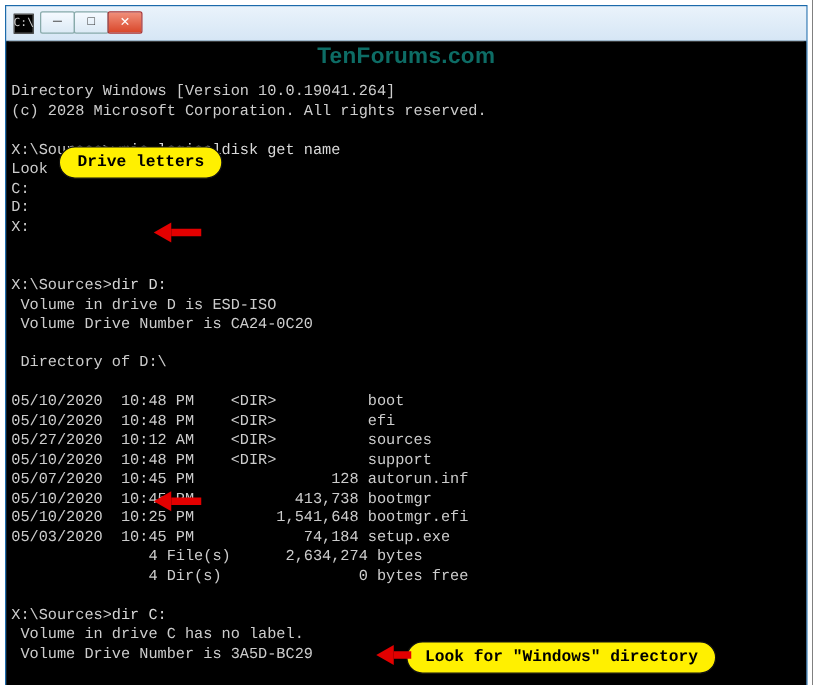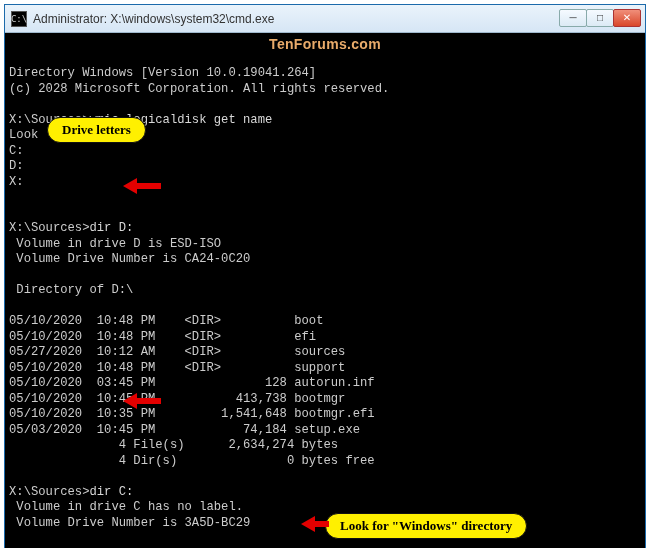--- a/index.html
+++ b/index.html
@@ -64,33 +64,33 @@
     min-height: 508px;
     position: relative;
     overflow: hidden;
   }
   .prompt { color: #ccc; }
   .cmd { color: #d8d8d8; }
   .watermark {
     position: absolute;
     top: 4px; left: 50%; transform: translateX(-50%);
     font-family: Arial, sans-serif;
-    font-size: 14px; font-weight: bold;
-    color: #fdba74;
+    font-size: 18px; font-weight: bold;
+    color: #0f766e;
     text-shadow: 1px 1px 0 #000;
     opacity: 0.92;
     letter-spacing: 0.3px;
   }
   .callout {
     position: absolute;
     background: #fff000;
     border: 1.5px solid #111;
     border-radius: 16px;
     padding: 4px 14px;
-    font-family: Liberation Serif, serif;
+    font-family: Liberation Mono, monospace;
     font-size: 13px; font-weight: bold;
     color: #000;
     box-shadow: 2px 2px 2px rgba(0,0,0,0.4);
   }
   .callout-1 { top: 84px; left: 42px; }
   .callout-2 { top: 480px; left: 320px; }
   .arrow {
     position: absolute;
     width: 40px; height: 14px;
     display: flex; align-items: center;
@@ -108,21 +108,20 @@
   .arrow-2 { top: 361px; left: 118px; }
   .arrow-3 { top: 484px; left: 296px; width:28px;}
   .arrow-3 .shaft{width:14px;}
 </style>
 </head>
 <body>
 
 <div class="window">
   <div class="titlebar">
     <span class="title-icon">C:\</span>
-    <span class="title-text">Administrator: X:\windows\system32\cmd.exe</span>
     <div class="win-controls">
       <div class="win-btn">─</div>
       <div class="win-btn">□</div>
       <div class="win-btn close">✕</div>
     </div>
   </div>
 
   <div class="terminal">
     <div class="watermark">TenForums.com</div>
 <span>Directory Windows [Version 10.0.19041.264]</span>
@@ -138,23 +137,23 @@
 <span class="prompt">X:\Sources&gt;</span><span class="cmd">dir D:</span>
 <span> Volume in drive D is ESD-ISO</span>
 <span> Volume Drive Number is CA24-0C20</span>
 <span> </span>
 <span> Directory of D:\</span>
 <span> </span>
 <span>05/10/2020  10:48 PM    &lt;DIR&gt;          boot</span>
 <span>05/10/2020  10:48 PM    &lt;DIR&gt;          efi</span>
 <span>05/27/2020  10:12 AM    &lt;DIR&gt;          sources</span>
 <span>05/10/2020  10:48 PM    &lt;DIR&gt;          support</span>
-<span>05/10/2020  03:45 PM               128 autorun.inf</span>
+<span>05/07/2020  10:45 PM               128 autorun.inf</span>
 <span>05/10/2020  10:45 PM           413,738 bootmgr</span>
-<span>05/10/2020  10:35 PM         1,541,648 bootmgr.efi</span>
+<span>05/10/2020  10:25 PM         1,541,648 bootmgr.efi</span>
 <span>05/03/2020  10:45 PM            74,184 setup.exe</span>
 <span>               4 File(s)      2,634,274 bytes</span>
 <span>               4 Dir(s)               0 bytes free</span>
 <span> </span>
 <span class="prompt">X:\Sources&gt;</span><span class="cmd">dir C:</span>
 <span> Volume in drive C has no label.</span>
 <span> Volume Drive Number is 3A5D-BC29</span>
 <span> </span>
 <span> Directory of C:\</span>
 

